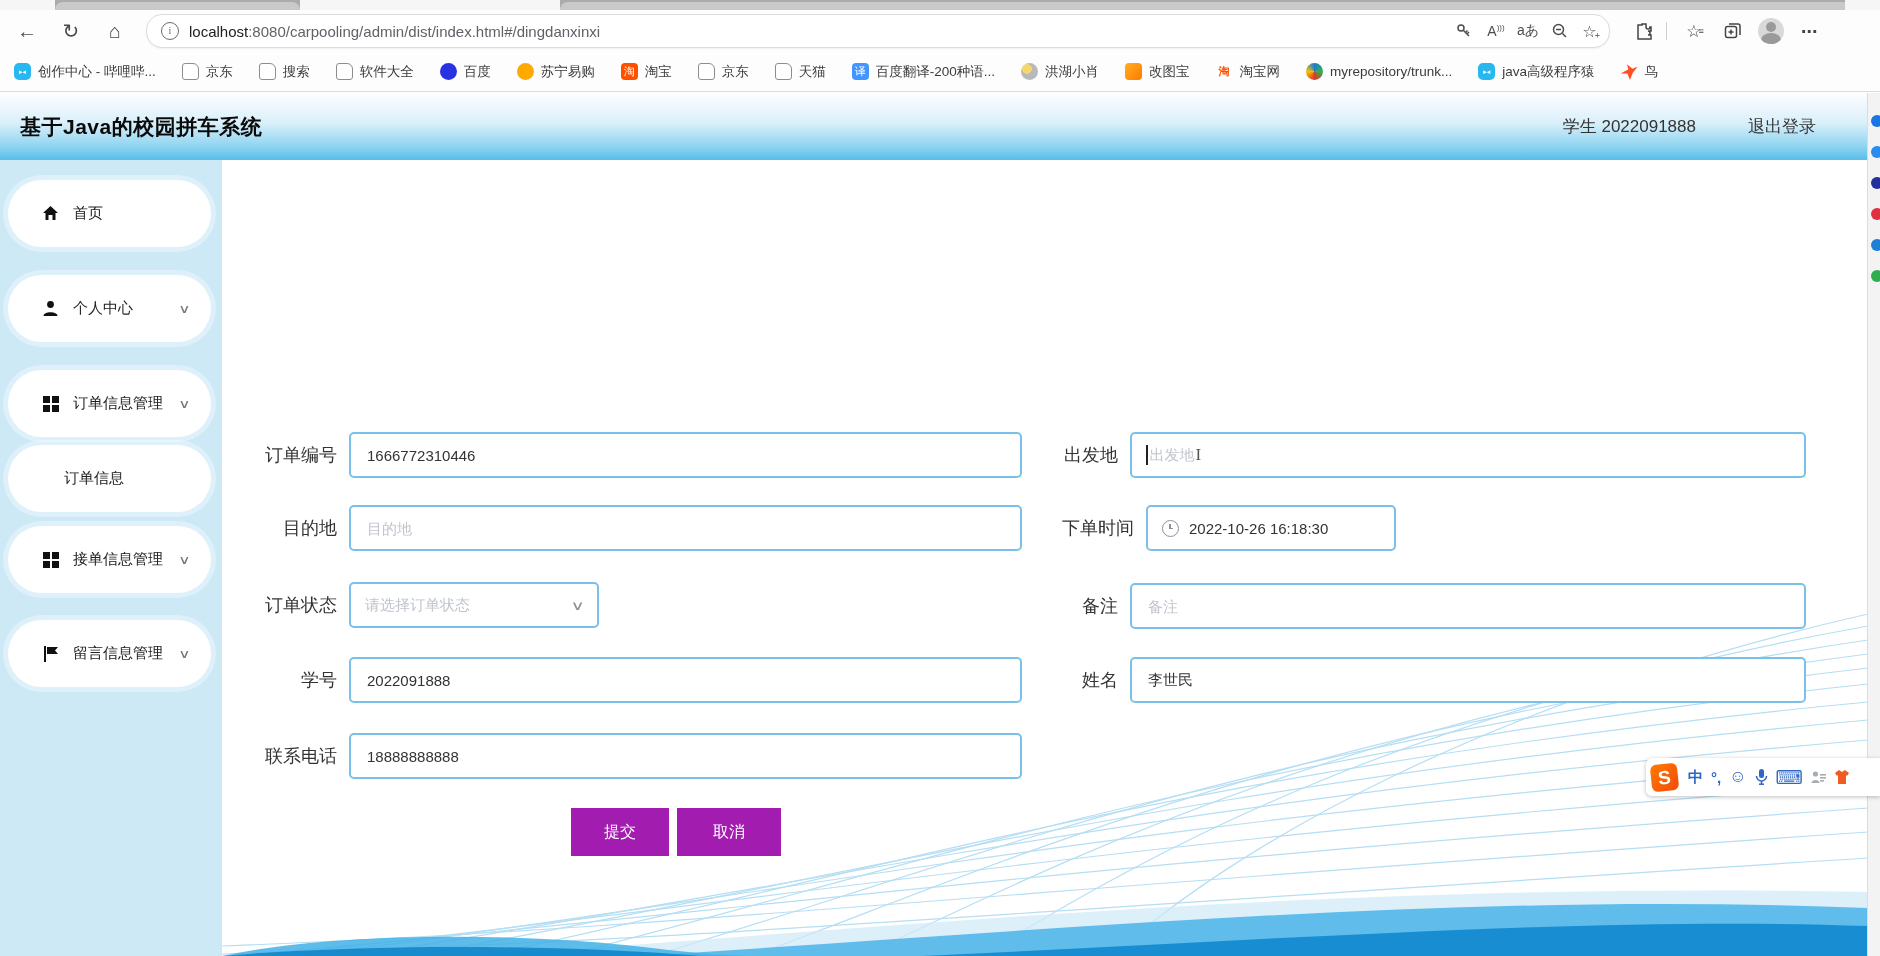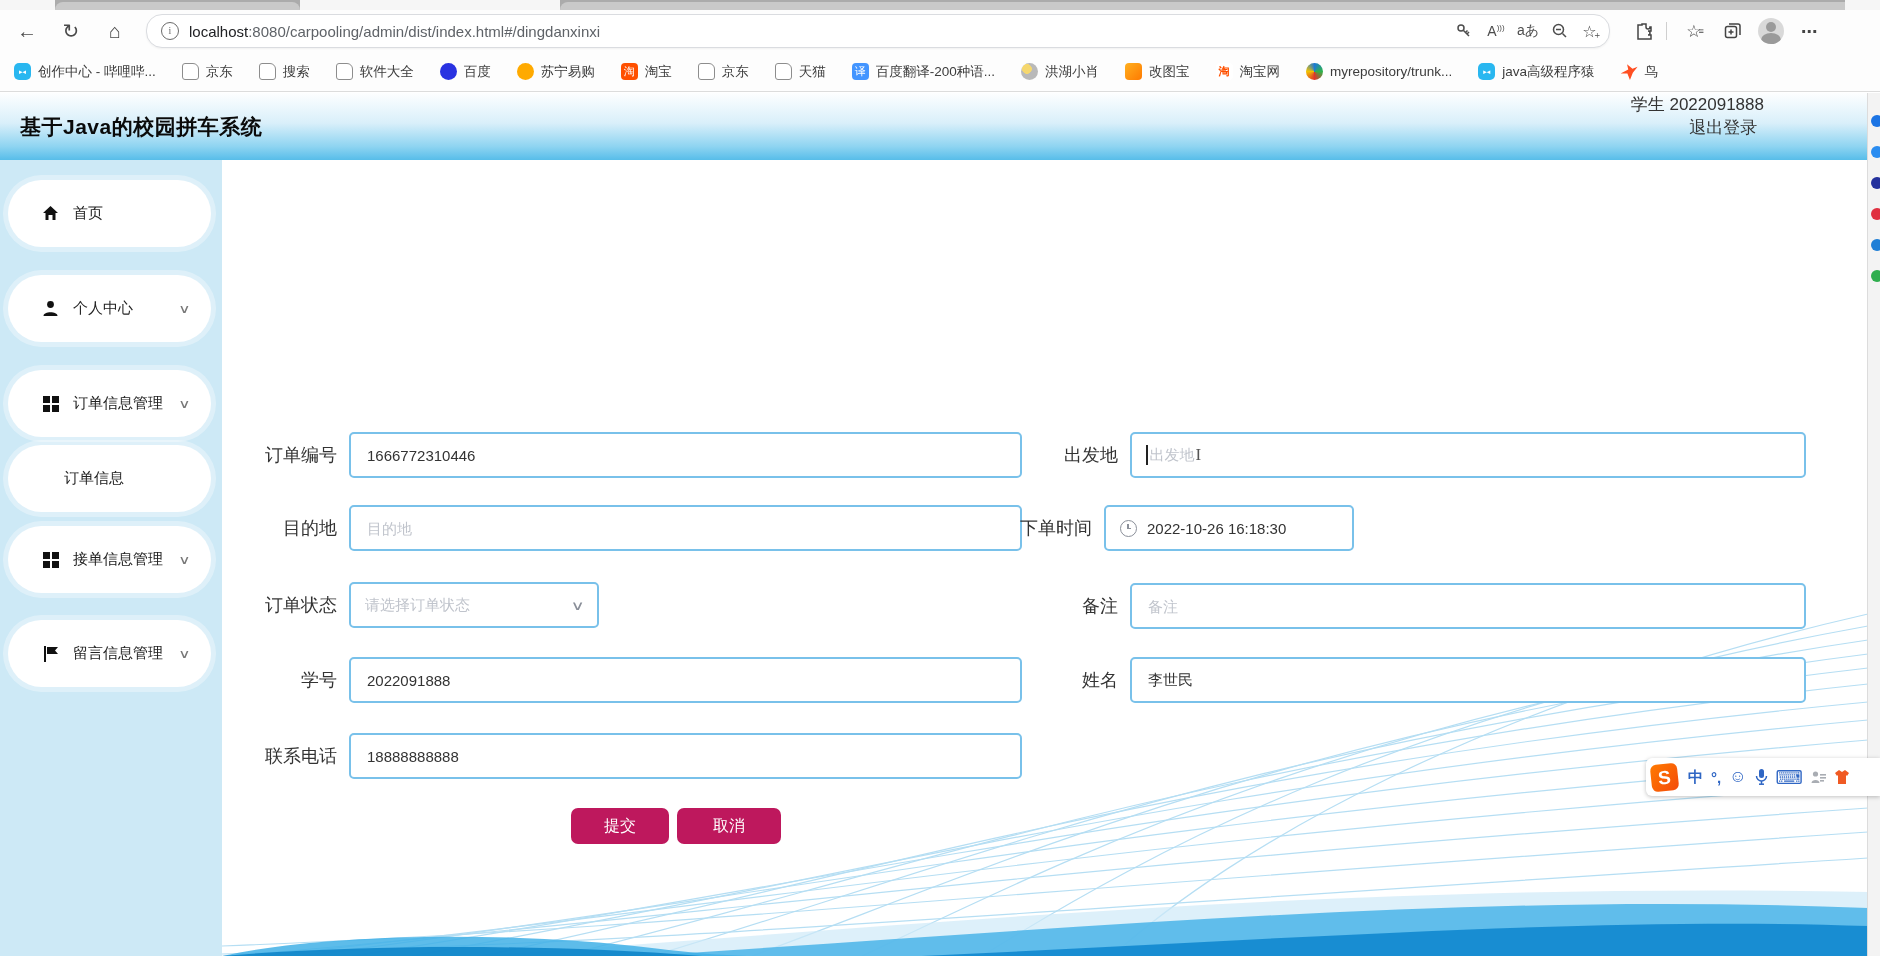--- a/index.html
+++ b/index.html
@@ -40,21 +40,21 @@
   .bm-icon[data-icon="honghu"]{background:radial-gradient(circle at 35% 35%,#f5d76e 30%,#b9b9b9 32%);border-radius:50%;}
   .bm-icon[data-icon="gaitubao"]{background:linear-gradient(135deg,#ffb020,#ff7a00);}
   .bm-icon[data-icon="taobao-web"]{background:#fff;color:#ff5000;font-weight:bold;}
   .bm-icon[data-icon="myrepo"]{background:conic-gradient(#1c7ad4,#2fb34a,#e0352b,#f2c200,#1c7ad4);border-radius:50%;}
   .bm-icon[data-icon="bird"]{background:#ff4f22;clip-path:polygon(0 62%,45% 38%,38% 8%,70% 34%,100% 22%,72% 58%,55% 100%,40% 62%);border-radius:0;}
 
   
   #page{position:absolute;left:0;top:93px;width:1868px;height:863px;background:#fff;}
   #app-header{position:absolute;left:0;top:0;width:100%;height:67px;background:linear-gradient(#fdfeff 0%,#d9effa 45%,#8ed4f1 80%,#57bde9 100%);display:flex;align-items:center;}
   #app-title{font-size:21px;font-weight:bold;color:#0a0a0a;margin-left:20px;letter-spacing:.5px;}
-  #header-right{position:absolute;right:52px;top:0;height:67px;display:flex;align-items:center;font-size:17px;color:#333;flex-direction:column;}
+  #header-right{position:absolute;right:52px;top:0;height:67px;display:flex;align-items:center;font-size:17px;color:#333;}
   #header-user{margin-right:52px;cursor:default;}
   #logout{cursor:pointer;}
 
   #sidebar{position:absolute;left:0;top:67px;width:222px;height:796px;background:#cde9f6;border-right:1px solid #dfeef7;}
   .side-item{position:absolute;left:8px;width:203px;height:67px;background:#fff;border-radius:34px;display:flex;align-items:center;box-shadow:0 0 0 5px rgba(255,255,255,.35);cursor:pointer;}
   .side-ic{width:17px;height:17px;margin-left:34px;display:flex;align-items:center;justify-content:center;}
   .side-label{font-size:15px;color:#222;margin-left:14px;}
   .side-label.indent{margin-left:56px;}
   .side-chevron{position:absolute;right:22px;color:#777;font-size:12px;transform:scaleX(1.4);}
 
@@ -76,21 +76,21 @@
   .fbox{display:flex;align-items:center;box-sizing:border-box;border:2px solid #79c1ea;border-radius:5px;background:#fff;height:46px;padding:0 14px;font-size:15px;}
   .ph{color:#c0c4cc;}
   .caret{width:1.5px;height:20px;background:#222;margin-right:2px;}
   .ibeam{font-family:"Liberation Serif",serif;color:#555;font-size:17px;margin-left:1px;}
   .sel-chevron{margin-left:auto;color:#8a8f99;font-size:13px;transform:scaleX(1.5);}
   .clock{width:15px;height:15px;border:1.5px solid #8a8f99;border-radius:50%;position:relative;margin-right:10px;flex:0 0 auto;}
   .clock::before{content:"";position:absolute;left:6px;top:3px;width:1.5px;height:5px;background:#8a8f99;}
   .clock::after{content:"";position:absolute;left:6px;top:7px;width:4px;height:1.5px;background:#8a8f99;}
   .dtext{color:#333;}
 
-  .btn{position:absolute;height:36px;border:none;border-radius:7px;background:#be185d;color:#fff;font-size:16px;font-family:inherit;cursor:pointer;}
+  .btn{position:absolute;height:48px;border:none;border-radius:0;background:#a21caf;color:#fff;font-size:16px;font-family:inherit;cursor:pointer;}
   #btn-submit{left:349px;top:648px;width:98px;}
   #btn-cancel{left:455px;top:648px;width:104px;}
 
   
   #edge-strip{position:absolute;right:0;top:93px;width:12px;height:863px;background:#f3f3f3;border-left:1px solid #dcdcdc;}
   .strip-ic{position:absolute;left:3px;width:12px;height:12px;border-radius:50%;}
 
   
   #ime{position:absolute;right:0;top:758px;width:234px;height:38px;background:#fff;border-radius:6px 0 0 6px;box-shadow:0 1px 4px rgba(0,0,0,.25);display:flex;align-items:center;z-index:5;}
   .ime-logo{width:27px;height:27px;margin:0 6px 0 5px;background:linear-gradient(135deg,#ff7a00,#f44b0a);border-radius:6px;color:#fff;font-weight:bold;font-size:19px;display:flex;align-items:center;justify-content:center;transform:rotate(-6deg);}
@@ -340,21 +340,21 @@
       </div>
 
       <div class="frow right" style="left:764px;top:272px;">
         <span class="flabel">出发地</span>
         <div class="fbox w-std-r">
           <span class="caret"></span>
           <span class="ph">出发地</span>
           <span class="ibeam">I</span>
         </div>
       </div>
-      <div class="frow right" style="left:738px;top:345px;">
+      <div class="frow right" style="left:780px;top:345px;">
         <span class="flabel">下单时间</span>
         <div class="fbox w-small">
           <span class="clock"></span>
           <span class="dtext">2022-10-26 16:18:30</span>
         </div>
       </div>
       <div class="frow right" style="left:764px;top:423px;">
         <span class="flabel">备注</span>
         <input class="finput w-std-r" placeholder="备注" style="">
       </div>

